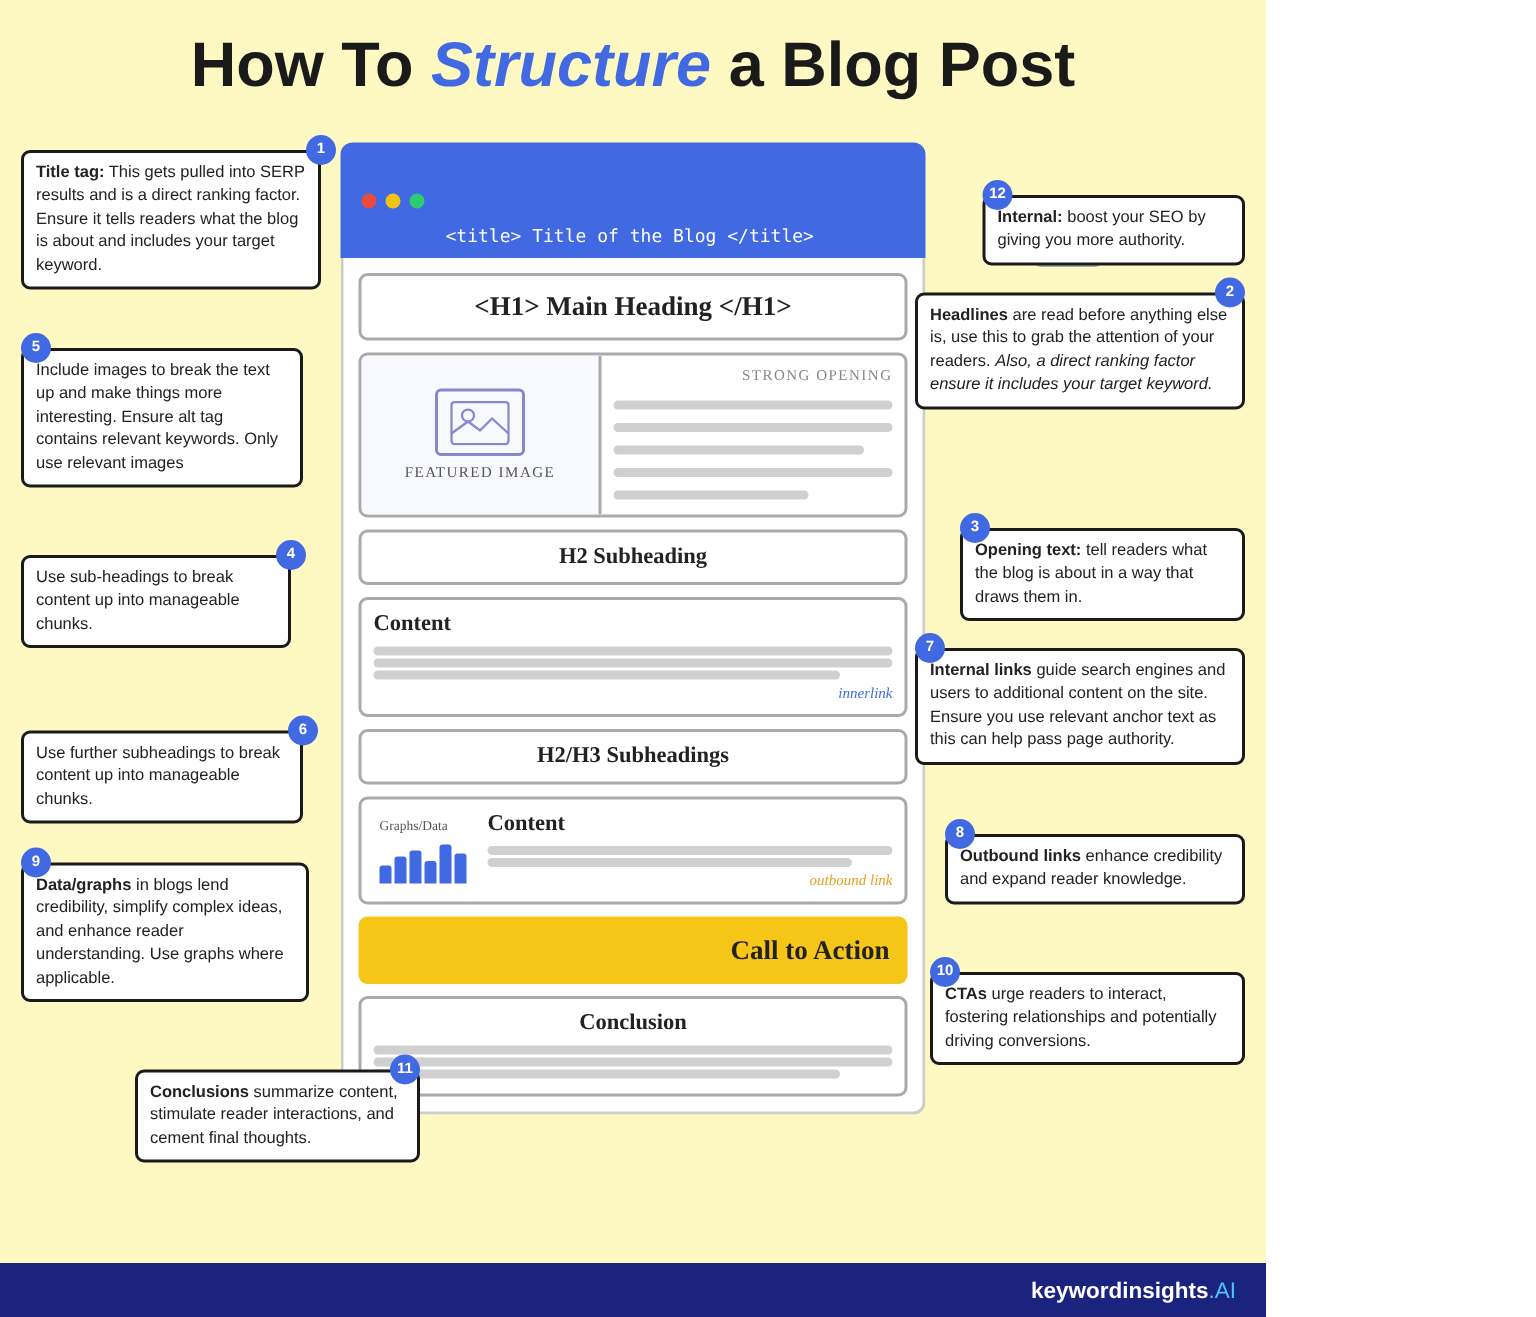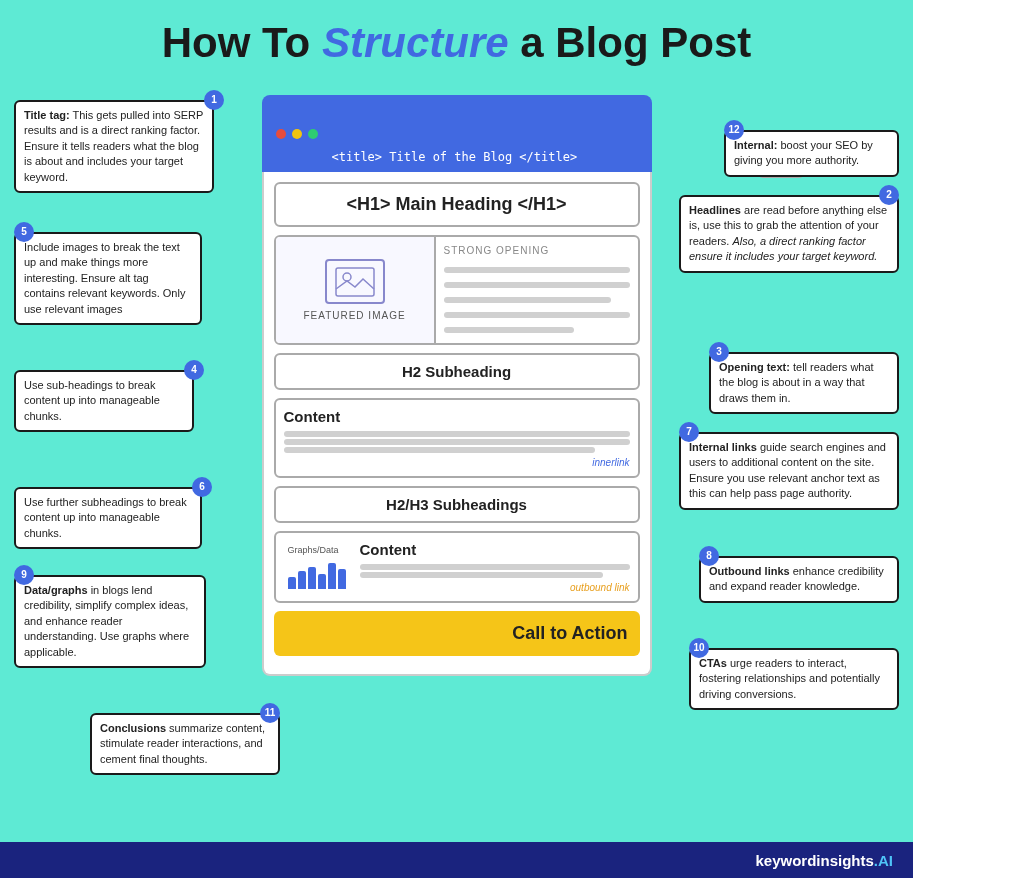--- a/index.html
+++ b/index.html
@@ -6,23 +6,23 @@
     body {
       background: #ffffff;
       font-family: 'Arial', sans-serif;
       width: 1024px;
       height: 878px;
       overflow: hidden;
       position: relative;
     }
 
     .page-wrapper {
-      width: 913px;
+      width: 844px;
       height: 878px;
-      background: #5eead4;
+      background: #fef9c3;
       position: relative;
       padding: 20px;
     }
 
     
     .main-title {
       text-align: center;
       font-size: 42px;
       font-weight: 900;
       color: #1a1a1a;
@@ -62,20 +62,21 @@
       font-family: monospace;
       margin-top: 47px;
     }
 
     .blog-body {
       border: 2px solid #ccc;
       border-top: none;
       border-radius: 0 0 8px 8px;
       padding: 10px;
       background: #fff;
+      font-family: Liberation Serif, serif;
     }
 
     .blog-section {
       border: 2px solid #aaa;
       border-radius: 6px;
       margin-bottom: 8px;
       overflow: hidden;
     }
 
     .blog-h1 {
@@ -127,21 +128,21 @@
       flex: 1;
       padding: 8px;
       display: flex;
       flex-direction: column;
       justify-content: center;
       gap: 5px;
     }
     .strong-opening-title {
       font-size: 10px;
       color: #888;
-      text-align: left;
+      text-align: right;
       letter-spacing: 1px;
       margin-bottom: 4px;
     }
     .text-line {
       height: 6px;
       background: #d0d0d0;
       border-radius: 3px;
       margin: 2px 0;
     }
     .text-line.short { width: 70%; }
@@ -289,21 +290,21 @@
     .footer-logo {
       color: white;
       font-size: 15px;
       font-weight: 400;
     }
     .footer-logo span {
       font-weight: 900;
     }
     .footer-logo .ai-badge {
       color: #4fc3f7;
-      font-weight: 700;
+      font-weight: 400;
     }
 
     
     .backlink-icon-box {
       position: absolute;
       top: 130px;
       right: 108px;
       width: 48px;
       height: 48px;
       border: 2px solid #aaa;
@@ -389,20 +390,26 @@
             <div class="content-label">Content</div>
             <div class="text-line full"></div>
             <div class="text-line medium"></div>
             <div class="outbound-text">outbound link</div>
           </div>
         </div>
       </div>
 
       <div class="cta-box">Call to Action</div>
 
+      <div class="conclusion-box">
+        <div class="conclusion-label">Conclusion</div>
+        <div class="text-line full"></div>
+        <div class="text-line full"></div>
+        <div class="text-line medium"></div>
+      </div>
 
     </div>
   </div>
 
   <div class="annotation" style="left:14px; top:100px; width:200px;">
     <strong>Title tag:</strong> <span> This gets pulled into SERP results and is a direct ranking factor. Ensure it tells  readers what the blog is about and includes your target keyword.</span>
     <div class="num-circle" style="position:absolute; top:-12px; right:-12px;">1</div>
   </div>
 
   <div class="annotation" style="left:14px; top:232px; width:188px;">

